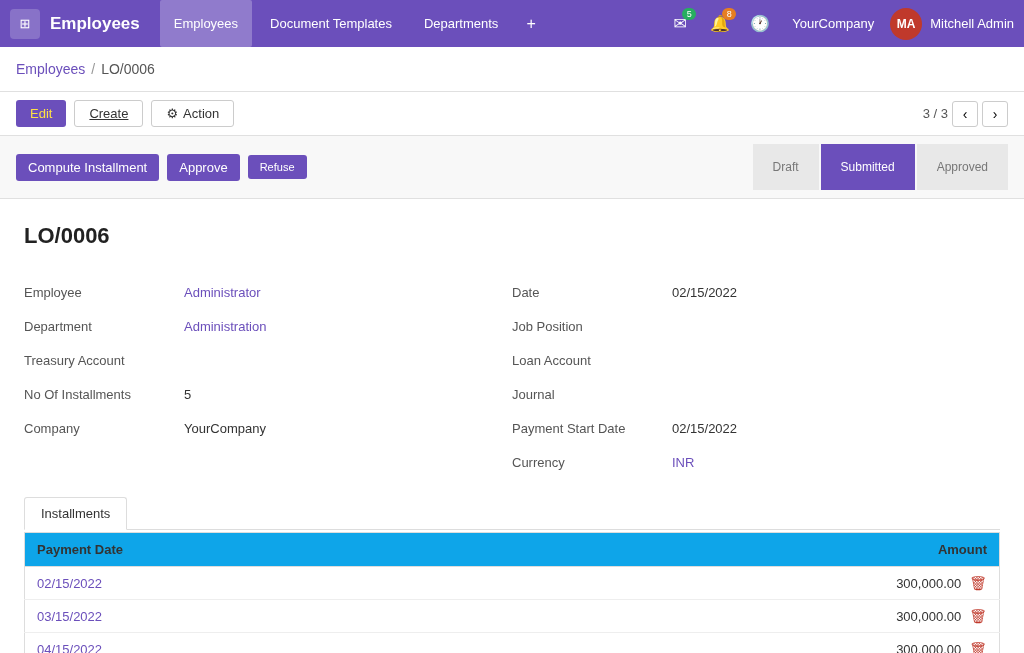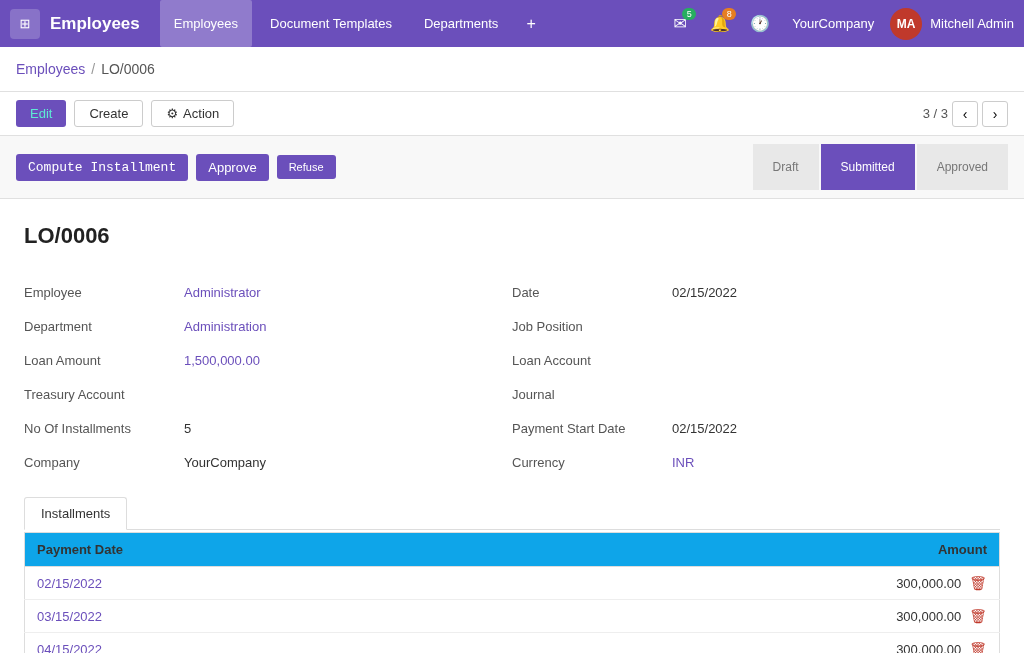--- a/index.html
+++ b/index.html
@@ -112,35 +112,36 @@
     
     .toolbar {
       background: white;
       padding: 8px 16px;
       display: flex; align-items: center;
       gap: 8px;
       border-bottom: 1px solid #e0e0e0;
     }
     .btn-edit {
       background: #6B4FBB;
-      color: #5eead4;
+      color: #fde047;
       border: none;
       padding: 6px 14px;
       border-radius: 3px;
       cursor: pointer;
       font-size: 13px;
     }
     .btn-create {
       background: white;
       color: #333;
       border: 1px solid #ccc;
       padding: 5px 14px;
       border-radius: 3px;
       cursor: pointer;
       font-size: 13px;
+      text-decoration: underline;
     }
     .btn-action {
       background: white;
       color: #333;
       border: 1px solid #ccc;
       padding: 5px 14px;
       border-radius: 3px;
       cursor: pointer;
       font-size: 13px;
       display: flex; align-items: center; gap: 5px;
@@ -169,21 +170,20 @@
       border-bottom: 1px solid #e0e0e0;
     }
     .btn-compute {
       background: #6B4FBB;
       color: white;
       border: none;
       padding: 6px 12px;
       border-radius: 3px;
       cursor: pointer;
       font-size: 13px;
-      font-family: Liberation Mono, monospace;
     }
     .btn-approve {
       background: #6B4FBB;
       color: white;
       border: none;
       padding: 6px 12px;
       border-radius: 3px;
       cursor: pointer;
       font-size: 13px;
     }
@@ -412,24 +412,20 @@
     <div class="form-grid">
 
       <div class="form-section">
         <div class="form-row">
           <span class="form-label">Employee</span>
           <span class="form-value link">Administrator</span>
         </div>
         <div class="form-row">
           <span class="form-label">Department</span>
           <span class="form-value link">Administration</span>
-        </div>
-        <div class="form-row">
-          <span class="form-label">Loan Amount</span>
-          <span class="form-value link">1,500,000.00</span>
         </div>
         <div class="form-row">
           <span class="form-label">Treasury Account</span>
           <span class="form-value"></span>
         </div>
         <div class="form-row">
           <span class="form-label">No Of Installments</span>
           <span class="form-value">5</span>
         </div>
         <div class="form-row">

